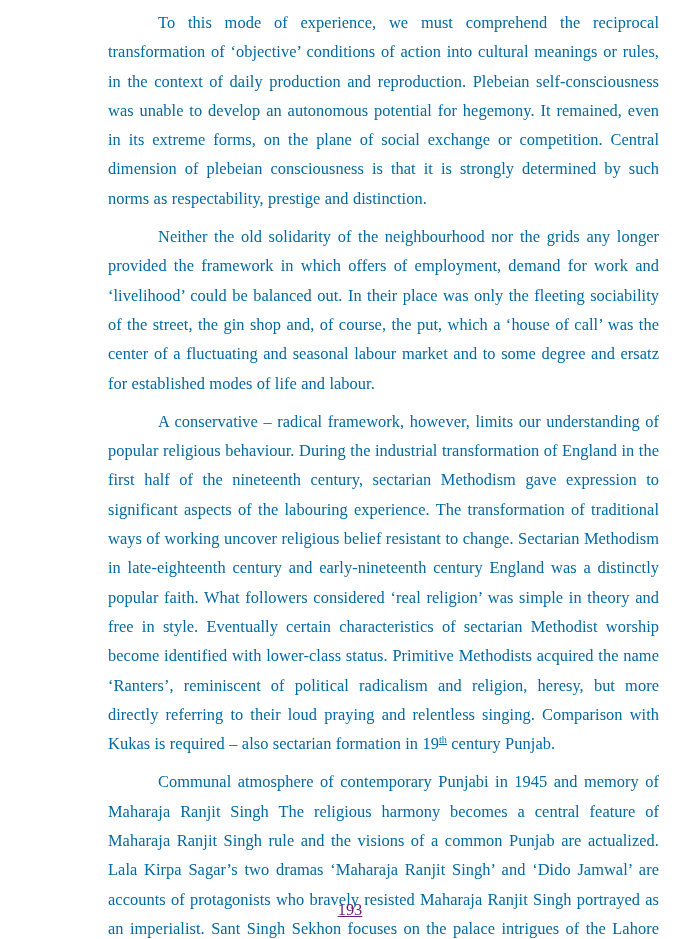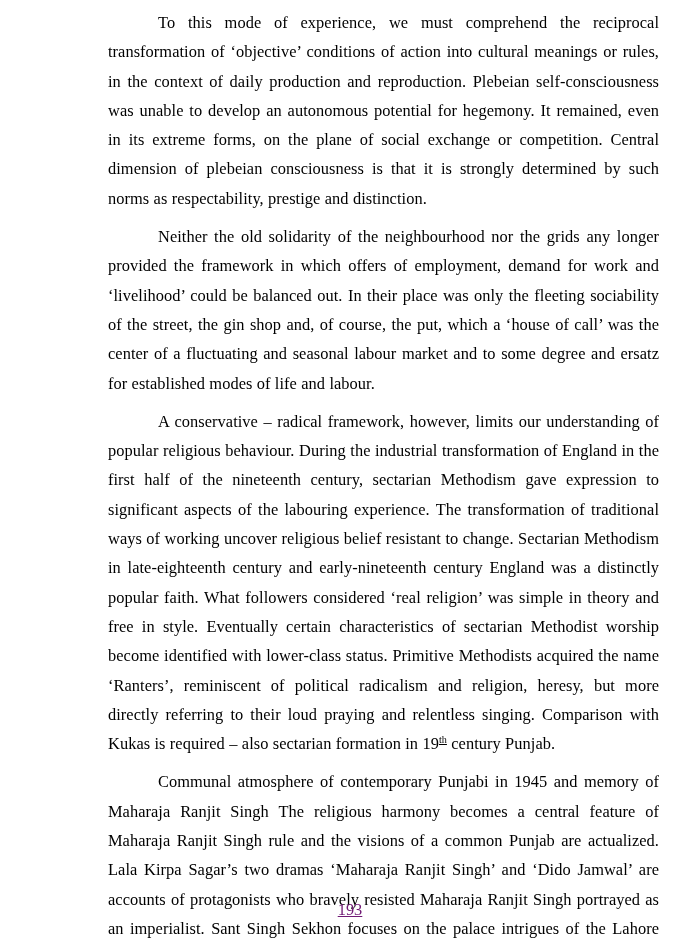--- a/index.html
+++ b/index.html
@@ -27,21 +27,21 @@
     width: 551px;
   }
   .para {
     margin: 0 0 9px 0;
     padding: 0;
     font-size: 16.4px;
     line-height: 29.3px;
     text-align: justify;
     text-justify: inter-word;
     text-indent: 50px;
-    color: #000000;
+    color: #0369a1;
     letter-spacing: 0.05px;
     word-spacing: 0.2px;
     -webkit-font-smoothing: none;
   }
   .para:last-child {
     margin-bottom: 0;
   }
   .para sup {
     font-size: 0.62em;
     vertical-align: super;

